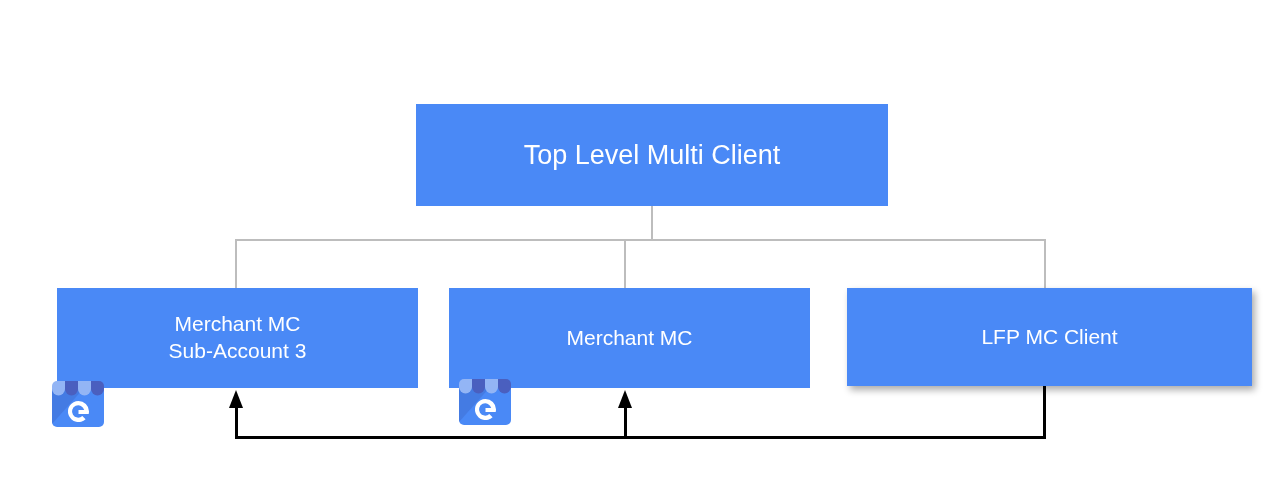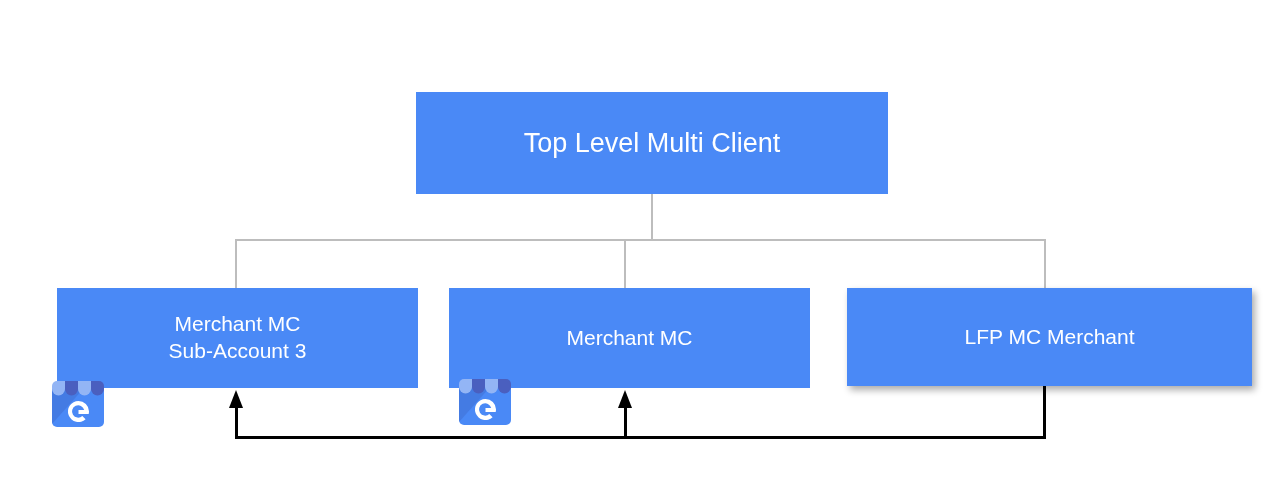--- a/index.html
+++ b/index.html
@@ -37,21 +37,21 @@
     padding: 0 10px;
     box-sizing: border-box;
   }
   .node .line2 {
     display: block;
   }
 
   
   #node-mca {
     left: 416px;
-    top: 92px;
+    top: 104px;
     width: 472px;
     height: 102px;
     font-size: 27px;
   }
 
   
   #node-sub1 {
     left: 57px;
     top: 288px;
     width: 361px;
@@ -138,21 +138,21 @@
 
   <div class="node" id="node-sub1">
     <span class="node-text"><span>Merchant MC</span><span class="line2">Sub-Account 3</span></span>
   </div>
 
   <div class="node" id="node-sub2">
     <span class="node-text"><span>Merchant MC</span></span>
   </div>
 
   <div class="node" id="node-lfp">
-    <span class="node-text"><span>LFP MC Merchant</span></span>
+    <span class="node-text"><span>LFP MC Client</span></span>
   </div>
 
   <div class="flow" id="flow-v-right"></div>
   <div class="flow" id="flow-hbar"></div>
   <div class="flow" id="flow-v-arrow1"></div>
   <div class="flow" id="flow-v-arrow2"></div>
   <div class="arrowhead" id="arrowhead-1"></div>
   <div class="arrowhead" id="arrowhead-2"></div>
 
   <svg class="gmb-icon" id="gmb-icon-1" viewBox="0 0 72 72">

